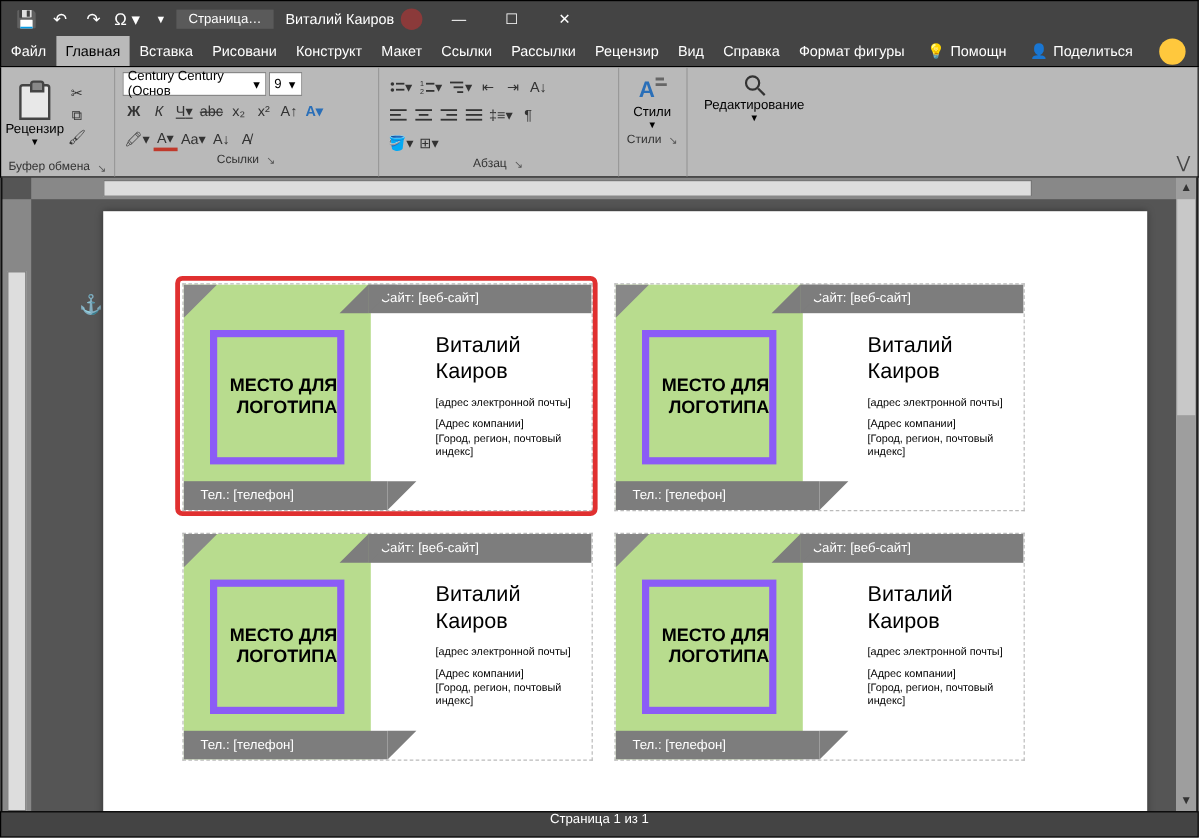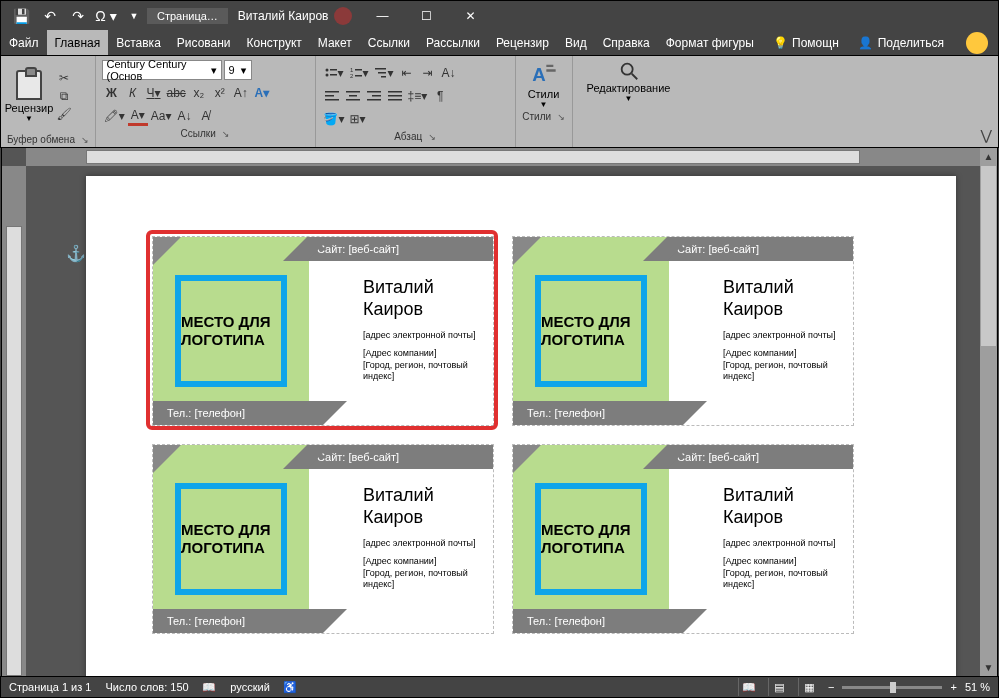--- a/index.html
+++ b/index.html
@@ -66,29 +66,29 @@
 
 .cards { position: absolute; left: 66px; top: 60px; display: grid; grid-template-columns: 342px 342px; grid-auto-rows: 190px; gap: 18px; }
 .card { position: relative; background: #fff; border: 1px dashed #bbb; overflow: hidden; }
 .card-green { position: absolute; left: 0; top: 0; width: 156px; height: 100%; background: #b8dc8e; }
 .tri-tl { position: absolute; left: 0; top: 0; width: 0; height: 0; border-top: 28px solid #888; border-right: 28px solid transparent; }
 .gray-top { position: absolute; right: 0; top: 0; height: 24px; width: 186px; background: #7d7d7d; color: #fff; font-size: 11px; display: flex; align-items: center; padding-left: 10px; }
 .gray-top::before { content:""; position:absolute; left:-24px; top:0; width:0;height:0; border-top:24px solid #7d7d7d; border-left:24px solid transparent; transform: scaleX(-1) translateX(-24px); }
 .gray-top-wedge { position:absolute; left:-24px; top:0; width:0; height:0; border-bottom:24px solid #7d7d7d; border-left:24px solid transparent;}
 .gray-bot { position: absolute; left: 0; bottom: 0; height: 24px; width: 170px; background: #7d7d7d; color: #fff; font-size: 11px; display: flex; align-items: center; padding-left: 14px; }
 .gray-bot-wedge { position:absolute; right:-24px; bottom:0; width:0; height:0; border-top:24px solid #7d7d7d; border-right:24px solid transparent;}
-.logo-box { position: absolute; left: 22px; top: 38px; width: 112px; height: 112px; border: 6px solid #0ea5e9; background: #b8dc8e; display: flex; align-items: center; justify-content: center; text-align: left; font-family: "Century Gothic", Arial; font-weight: bold; font-size: 15px; line-height: 1.2; }
+.logo-box { position: absolute; left: 22px; top: 38px; width: 112px; height: 112px; border: 6px solid #8b5cf6; background: #b8dc8e; display: flex; align-items: center; justify-content: center; text-align: right; font-family: "Century Gothic", Arial; font-weight: bold; font-size: 15px; line-height: 1.2; }
 .card-right { position: absolute; left: 170px; top: 40px; right: 10px; font-family: "Century Gothic", Arial; margin-left: 40px; }
 .card-name { font-size: 18px; line-height: 1.2; margin-bottom: 10px; }
 .card-det { font-size: 9px; line-height: 1.3; margin-bottom: 6px; }
 
 .highlight { position: absolute; border: 4px solid #e03030; border-radius: 6px; pointer-events: none; }
 
 
-.statusbar { position: absolute; bottom: 0; left: 0; right: 0; height: 22px; background: #444; color: #fff; font-size: 11px; display: flex; align-items: center; padding: 0 8px; gap: 14px; border: 1px solid #000; }
+.statusbar { position: absolute; bottom: 0; left: 0; right: 0; height: 22px; background: #444; color: #fff; font-size: 11px; display: flex; align-items: center; padding: 0 8px; gap: 14px; border: 1px solid #000; flex-direction: column; }
 .status-right { margin-left: auto; display: flex; align-items: center; gap: 8px; }
 .viewbtn { width: 22px; height: 18px; display: flex; align-items: center; justify-content: center; border-left: 1px solid #666; }
 .zoom-slider { width: 100px; height: 3px; background: #888; position: relative; }
 .zoom-thumb { position: absolute; top: -4px; left: 48px; width: 6px; height: 11px; background: #ccc; }
 </style>
 </head>
 <body>
 
 <div class="titlebar">
   <div class="qat">

